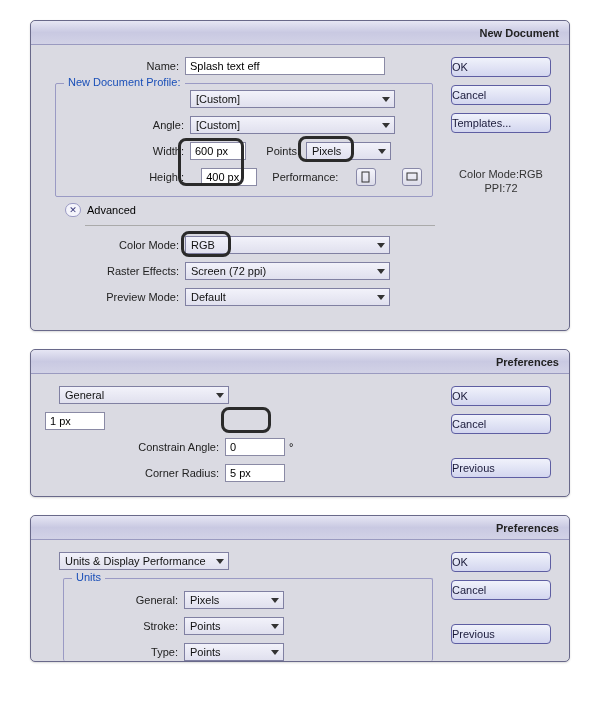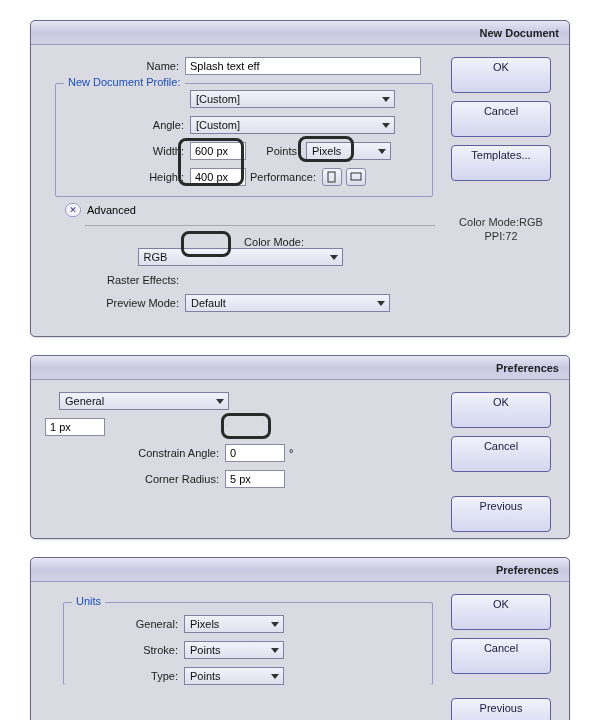--- a/index.html
+++ b/index.html
@@ -21,25 +21,25 @@
     text-align: right;
   }
   .panel-body {
     display: flex;
     padding: 12px 18px 16px 14px;
     gap: 16px;
   }
   .form-area { flex: 1; }
   .btn-col { width: 100px; display: flex; flex-direction: column; gap: 8px; }
   .btn {
-    height: 36px;
+    height: 20px;
     background: linear-gradient(#f0f2fb, #d3d6ef);
     border: 1px solid #5e5ea2;
     border-radius: 4px;
-    text-align: center;
+    text-align: left;
     line-height: 18px;
     color: #1a1a3a;
     cursor: pointer;
   }
   .row { display: flex; align-items: center; margin-bottom: 8px; }
   .lbl {
     text-align: right;
     padding-right: 6px;
     color: #222;
     flex-shrink: 0;
@@ -113,21 +113,21 @@
 </head>
 <body>
 
 <div class="panel">
   <div class="panel-title">New Document</div>
   <div class="panel-body">
     <div class="form-area" style="position:relative;">
 
       <div class="row">
         <span class="lbl" style="width:140px;text-align:right;">Name:</span>
-        <input class="text" style="width: 236px;" value="Splash text eff">
+        <input class="text" style="width: 200px;" value="Splash text eff">
       </div>
 
       <div class="grp" style="margin-top:4px; padding-bottom:2px;">
         <span class="grp-title">New Document Profile:</span>
         <div class="row" style="margin-top:-6px;">
           <span class="lbl" style="width:124px;"></span>
           <div class="select" style="width:205px;">
             <span>[Custom]</span>
               <span class="caret"></span>
           </div>
@@ -144,21 +144,21 @@
         <div class="row" style="position:relative;">
           <span class="lbl" style="width:124px;">Width:</span>
           <input class="text" style="width: 56px;" value="600 px">
           <span class="lbl" style="width:60px;">Points:</span>
           <div class="select" style="width:85px;">
             <span>Pixels</span>
               <span class="caret"></span>
           </div>
         </div>
 
-        <div class="row" style="position:relative;">
+        <div class="row" style="position:relative;justify-content:space-between;">
           <span class="lbl" style="width:124px;">Height:</span>
           <input class="text" style="width: 56px;" value="400 px">
           <span class="lbl" style="width:76px;">Performance:</span>
           <span class="icon-btn">
               <svg width="10" height="12">
                 <rect x="1" y="1" width="7" height="10" fill="none" stroke="#333"></rect>
               </svg>
             </span>
           <span style="width:4px;"></span>
           <span class="icon-btn">
@@ -171,31 +171,35 @@
         <div class="hl" style="left:122px; top:54px; width:66px; height:48px;"></div>
         <div class="hl" style="left:242px; top:52px; width:56px; height:26px;"></div>
       </div>
 
       <div class="row" style="margin-top:6px;">
         <span class="adv-toggle">✕</span>
         <span>Advanced</span>
       </div>
       <hr class="sep">
 
-      <div class="row" style="position:relative;flex-direction:column;">
+      <div class="row" style="position:relative;">
         <span class="lbl" style="width:140px;">Color Mode:</span>
         <div class="select" style="width:205px;">
           <span>RGB</span>
             <span class="caret"></span>
         </div>
         <div class="hl" style="left:136px; top:-5px; width:50px; height:26px;"></div>
       </div>
 
       <div class="row">
         <span class="lbl" style="width:140px;">Raster Effects:</span>
+        <div class="select" style="width:205px;">
+          <span>Screen (72 ppi)</span>
+            <span class="caret"></span>
+        </div>
       </div>
 
       <div class="row">
         <span class="lbl" style="width:140px;">Preview Mode:</span>
         <div class="select" style="width:205px;">
           <span>Default</span>
             <span class="caret"></span>
         </div>
       </div>
     </div>
@@ -243,20 +247,27 @@
       <div style="height:8px;"></div>
       <div class="btn">Previous</div>
     </div>
   </div>
 </div>
 
 <div class="panel" style="margin-bottom:0;">
   <div class="panel-title">Preferences</div>
   <div class="panel-body" style="padding-bottom:0;">
     <div class="form-area">
+      <div class="row">
+        <span style="width:14px;"></span>
+        <div class="select" style="width:170px;">
+          <span>Units &amp; Display Performance</span>
+            <span class="caret"></span>
+        </div>
+      </div>
       <div class="grp" style="margin-left:18px; margin-top:8px; border-bottom:none; padding-bottom:0;">
         <span class="grp-title">Units</span>
         <div class="row">
           <span class="lbl" style="width:110px;">General:</span>
           <div class="select" style="width:100px;">
             <span>Pixels</span>
               <span class="caret"></span>
           </div>
         </div>
         <div class="row">

